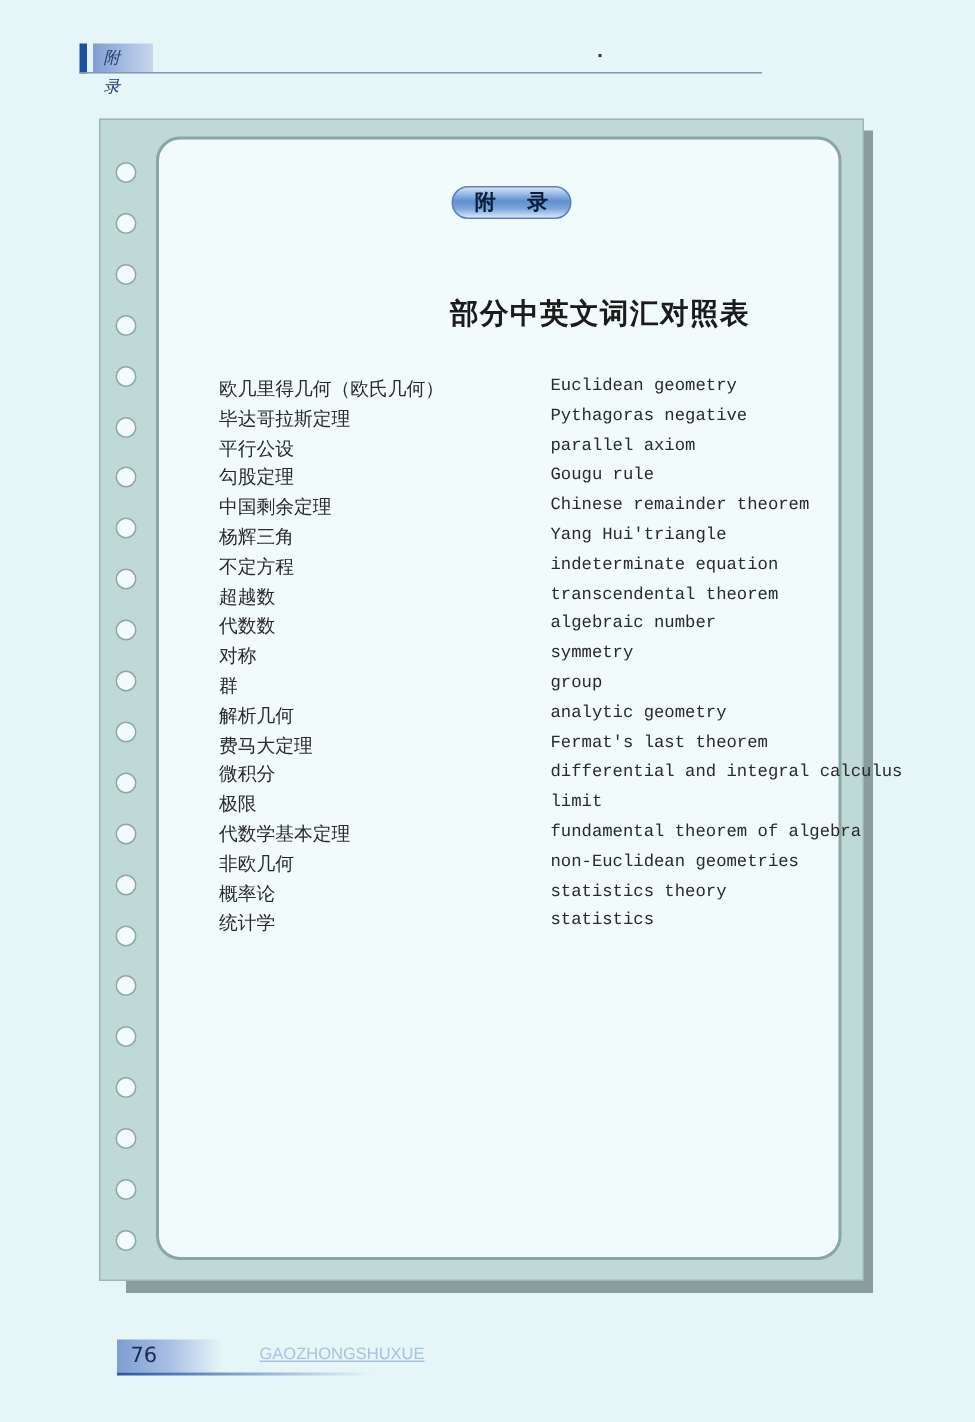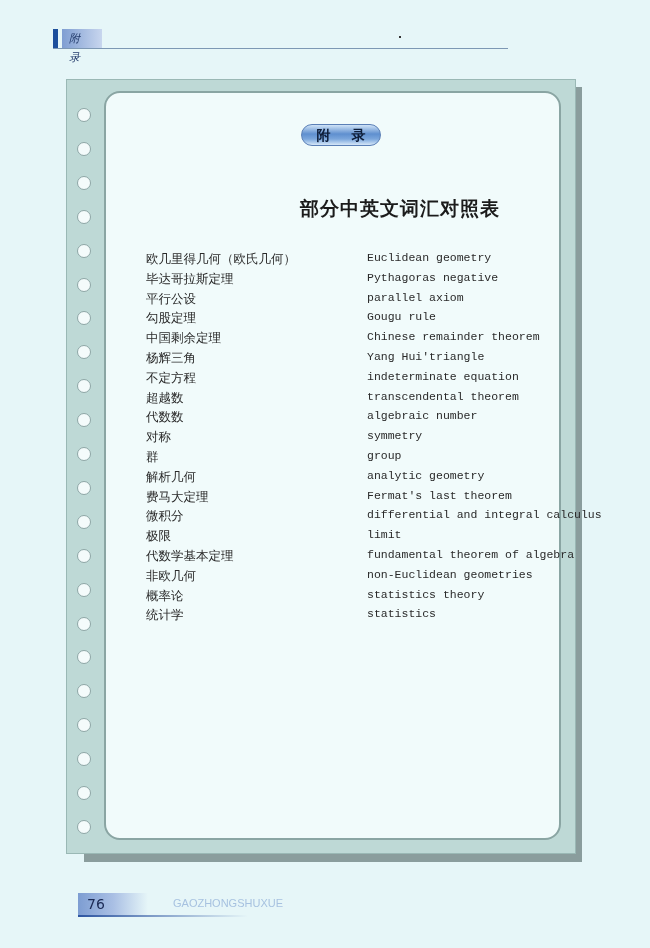--- a/index.html
+++ b/index.html
@@ -73,21 +73,21 @@
     position: absolute; left: 78px; top: 893px; width: 220px; height: 24px; padding-left: 36px;
   }
   .footer-num {
     position: absolute; left: 0; top: 0; width: 70px; height: 22px;
     background: linear-gradient(90deg, #7d9dd2 0%, #a9bfe4 50%, rgba(230,246,248,0) 100%);
     color: #1b2a55; font-size: 14px; line-height: 22px; padding-left: 9px;
     font-family: "DejaVu Sans", sans-serif;
   }
   .footer-text {
     position: absolute; left: 95px; top: 4px; font-size: 11px; color: #a7c2e0;
-    letter-spacing: 0px; font-family: "Liberation Sans", sans-serif;
+    letter-spacing: 0px; font-family: "Liberation Sans", sans-serif; text-decoration: underline;
   }
   .footer-rule {
     position: absolute; left: 0; top: 22px; width: 170px; height: 2px;
     background: linear-gradient(90deg, #2d55a1, rgba(45,85,161,0));
   }
 </style>
 </head>
 <body>
 
 <div class="header-bar">

